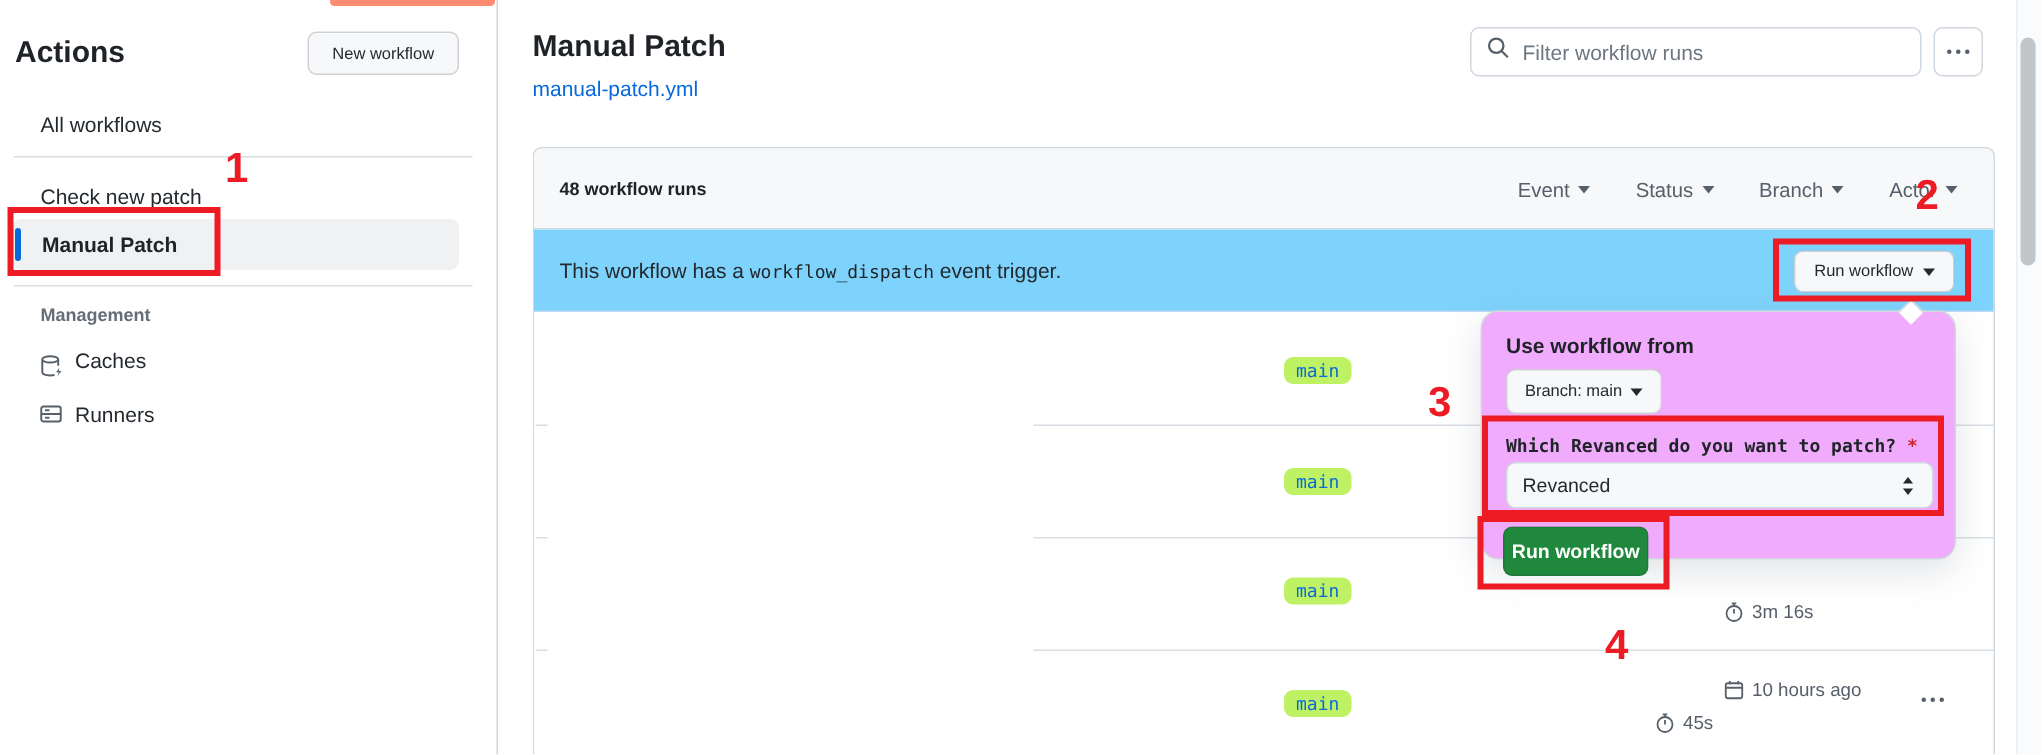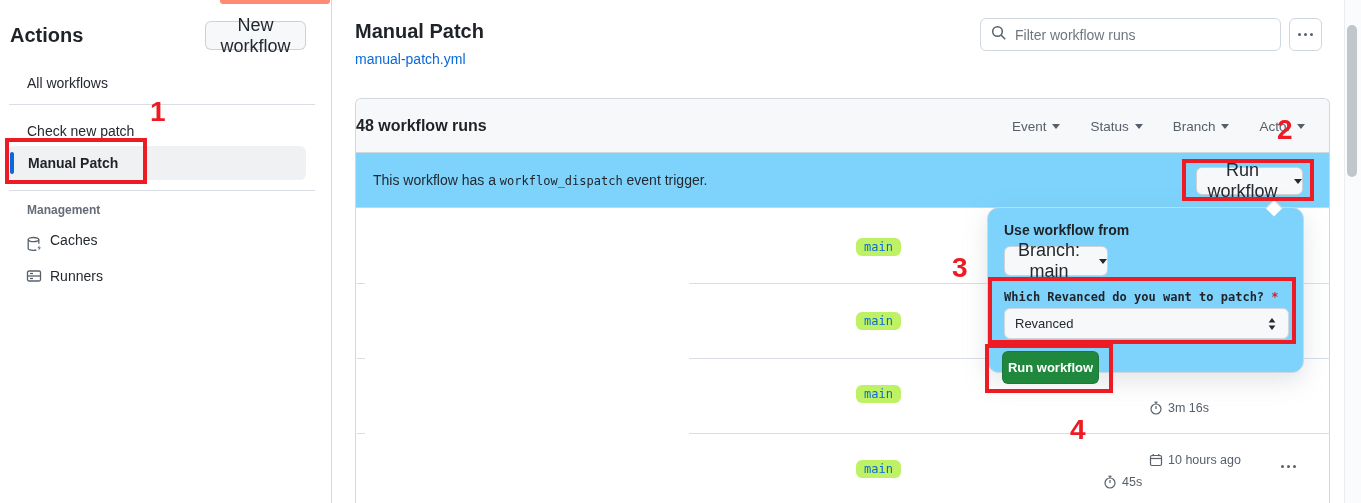--- a/index.html
+++ b/index.html
@@ -4,21 +4,21 @@
 <style>
   * { margin:0; padding:0; box-sizing:border-box; }
   html,body { width:1361px; height:503px; overflow:hidden; background:#fff;
     font-family:"Liberation Sans", sans-serif; color:#1f2328; }
   .page { position:relative; width:1361px; height:503px; background:#fff; }
   .abs { position:absolute; }
 
   
   .btn { display:flex; align-items:center; justify-content:center; gap:6px;
     background:#f6f8fa; border:1px solid rgba(31,35,40,0.18); border-radius:6px;
-    color:#24292f; font-size:18px; cursor:pointer; }
+    color:#24292f; font-size:11px; cursor:pointer; }
   .caret { width:0; height:0; border-left:4px solid transparent; border-right:4px solid transparent;
     border-top:5px solid #57606a; display:inline-block; }
   .caret.dark { border-top-color:#24292f; }
   .kebab { display:flex; gap:3px; align-items:center; justify-content:center; }
   .kebab i { width:3px; height:3px; border-radius:50%; background:#57606a; display:block; }
   .red-box { position:absolute; border:4px solid #ed1c24; z-index:9; pointer-events:none; }
   .num { position:absolute; color:#ed1c24; font-size:28px; font-weight:bold; z-index:10; }
 
   
   .sb-title { left:10px; top:24px; font-size:20px; font-weight:700; }
@@ -47,37 +47,37 @@
 
   
   .scroll-track { left:1344px; top:0; width:17px; height:503px; background:#fafbfc; border-left:1px solid #ebedef; }
   .scroll-thumb { left:1347px; top:25px; width:10px; height:152px; background:#c1c6cb; border-radius:5px; }
 
   
   .table { left:355px; top:98px; width:975px; height:405px; border:1px solid #d0d7de;
     border-bottom:none; border-radius:6px 6px 0 0; background:#fff; }
   .thead { position:absolute; left:0; top:0; width:100%; height:54px; background:#f6f8fa;
     border-bottom:1px solid #d0d7de; border-radius:6px 6px 0 0; }
-  .summary { position:absolute; left:0; line-height:54px; font-weight:700; font-size:16px; }
+  .summary { position:absolute; left:17px; line-height:54px; font-weight:700; font-size:12px; }
   .tfilters { position:absolute; right:24px; top:0; height:54px; display:flex; gap:30px; align-items:center; }
   .tfilter { display:flex; align-items:center; gap:6px; font-size:13.5px; color:#57606a; cursor:pointer; }
   .banner { position:absolute; left:0; top:54px; width:100%; height:55px; background:#7dd3fc;
     border-bottom:1px solid #bcd9f1; }
   .banner-text { position:absolute; left:17px; top:0; line-height:55px; font-size:14px; color:#24292f; }
   .banner-text code { font-family:"DejaVu Sans Mono", monospace; font-size:12px; color:#1f2328; }
   .run-dd-btn { position:absolute; left:840px; top:68px; width:107px; height:28px; font-weight:500; }
   .row-divider { position:absolute; height:1px; background:#d8dee4; }
   .branch-badge { position:absolute; font-family:"DejaVu Sans Mono", monospace; font-size:12px;
     color:#0969da; background:#bef264; border-radius:6px; padding:2px 8px; cursor:pointer; }
   .meta { position:absolute; display:flex; align-items:center; gap:5px; font-size:12.5px; color:#57606a; }
   .meta svg { flex:none; }
   .row-kebab { position:absolute; cursor:pointer; }
 
   
-  .panel { left:987px; top:207px; width:317px; height:166px; background:#7dd3fc;
+  .panel { left:987px; top:207px; width:317px; height:166px; background:#f0abfc;
     border:1px solid #d0d7de; border-radius:12px; box-shadow:0 8px 24px rgba(140,149,159,0.25); z-index:5; }
   .panel-caret { left:1268px; top:202px; width:12px; height:12px; background:#fff;
     border-left:1px solid #d0d7de; border-top:1px solid #d0d7de; transform:rotate(45deg); z-index:6; }
   .panel-heading { position:absolute; left:16px; top:14px; font-size:14px; font-weight:600; }
   .branch-btn { position:absolute; left:16px; top:38px; width:104px; height:30px; }
   .q-label { position:absolute; left:16px; top:82px; font-family:"DejaVu Sans Mono", monospace;
     font-size:12px; font-weight:bold; color:#1f2328; }
   .q-label .req { color:#cf222e; }
   .q-select { position:absolute; left:16px; top:100px; width:285px; height:31px; background:#f6f8fa;
     border:1px solid #d0d7de; border-radius:6px; display:flex; align-items:center;

